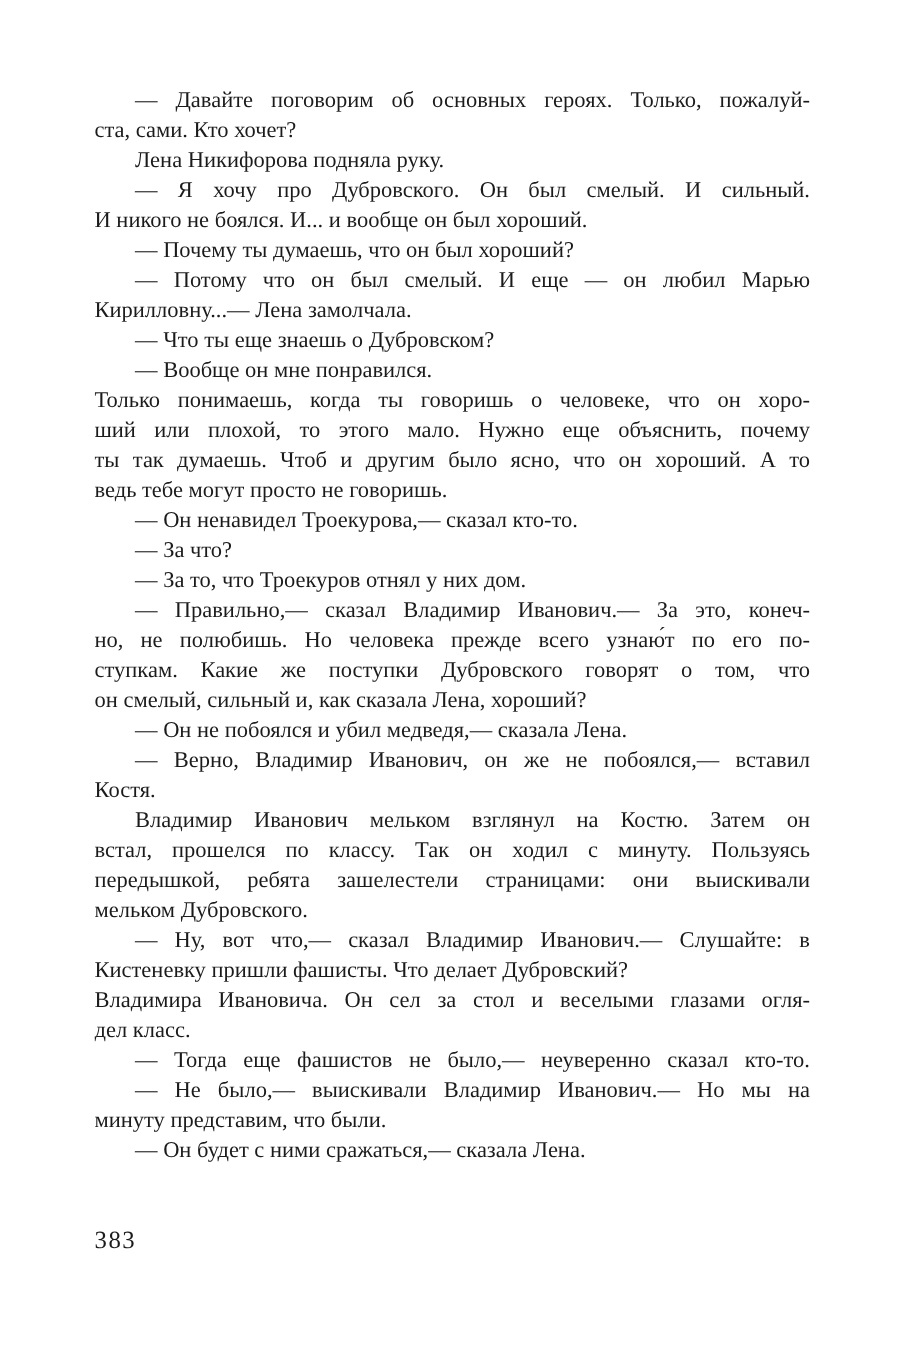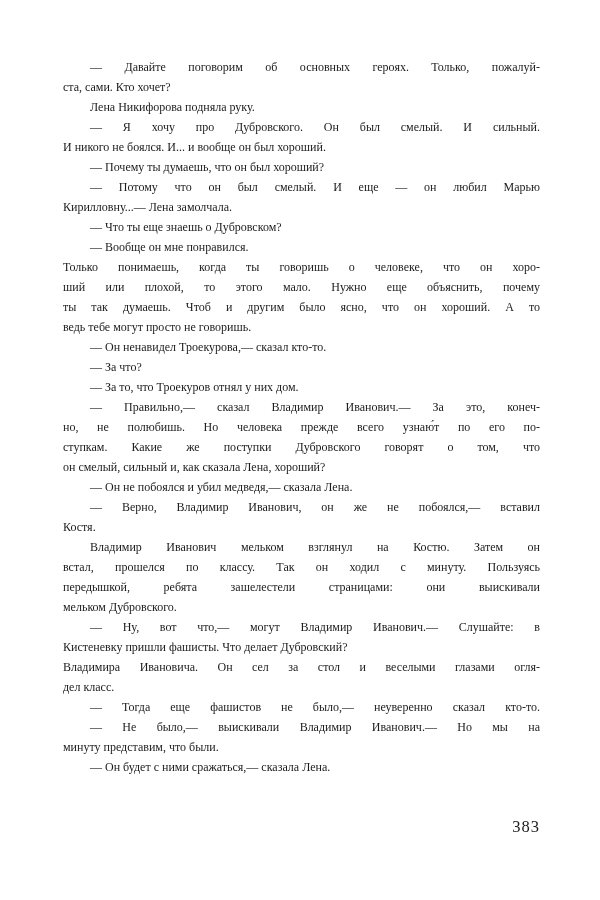--- a/index.html
+++ b/index.html
@@ -16,39 +16,39 @@
     color: #1b1b1b;
     overflow: hidden;
   }
   .text-block {
     position: absolute;
     left: 63px;
     top: 57px;
     width: 477px;
   }
   .line {
-    font-size: 12px;
+    font-size: 15px;
     line-height: 20px;
     height: 20px;
     text-align: left;
     overflow: hidden;
   }
   .line.justify {
     text-align: justify;
     text-align-last: justify;
   }
   .line.indent {
     text-indent: 27px;
   }
   .page-number {
     position: absolute;
     top: 817px;
     left: 63px;
     width: 477px;
-    text-align: right;
+    text-align: left;
     font-size: 16.5px;
     line-height: 20px;
     letter-spacing: 1px;
   }
 </style>
 </head>
 <body>
 
 <div class="page" style="background: rgb(255, 255, 255); color: rgb(27, 27, 27);">
   <div class="text-block">
@@ -73,21 +73,21 @@
       <div class="line justify">но, не полюбишь. Но человека прежде всего узнаю́т по его по-</div>
       <div class="line justify">ступкам. Какие же поступки Дубровского говорят о том, что</div>
       <div class="line">он смелый, сильный и, как сказала Лена, хороший?</div>
       <div class="line indent">— Он не побоялся и убил медведя,— сказала Лена.</div>
       <div class="line indent justify">— Верно, Владимир Иванович, он же не побоялся,— вставил</div>
       <div class="line">Костя.</div>
       <div class="line indent justify">Владимир Иванович мельком взглянул на Костю. Затем он</div>
       <div class="line justify">встал, прошелся по классу. Так он ходил с минуту. Пользуясь</div>
       <div class="line justify">передышкой, ребята зашелестели страницами: они выискивали</div>
       <div class="line">мельком Дубровского.</div>
-      <div class="line indent justify">— Ну, вот что,— могут Владимир Иванович.— Слушайте: в</div>
+      <div class="line indent justify">— Ну, вот что,— сказал Владимир Иванович.— Слушайте: в</div>
       <div class="line">Кистеневку пришли фашисты. Что делает Дубровский?</div>
       <div class="line justify">Владимира Ивановича. Он сел за стол и веселыми глазами огля-</div>
       <div class="line">дел класс.</div>
       <div class="line indent justify">— Тогда еще фашистов не было,— неуверенно сказал кто-то.</div>
       <div class="line indent justify">— Не было,— выискивали Владимир Иванович.— Но мы на</div>
       <div class="line">минуту представим, что были.</div>
       <div class="line indent">— Он будет с ними сражаться,— сказала Лена.</div>
     </div>
   <div class="page-number">383</div>
 </div>

